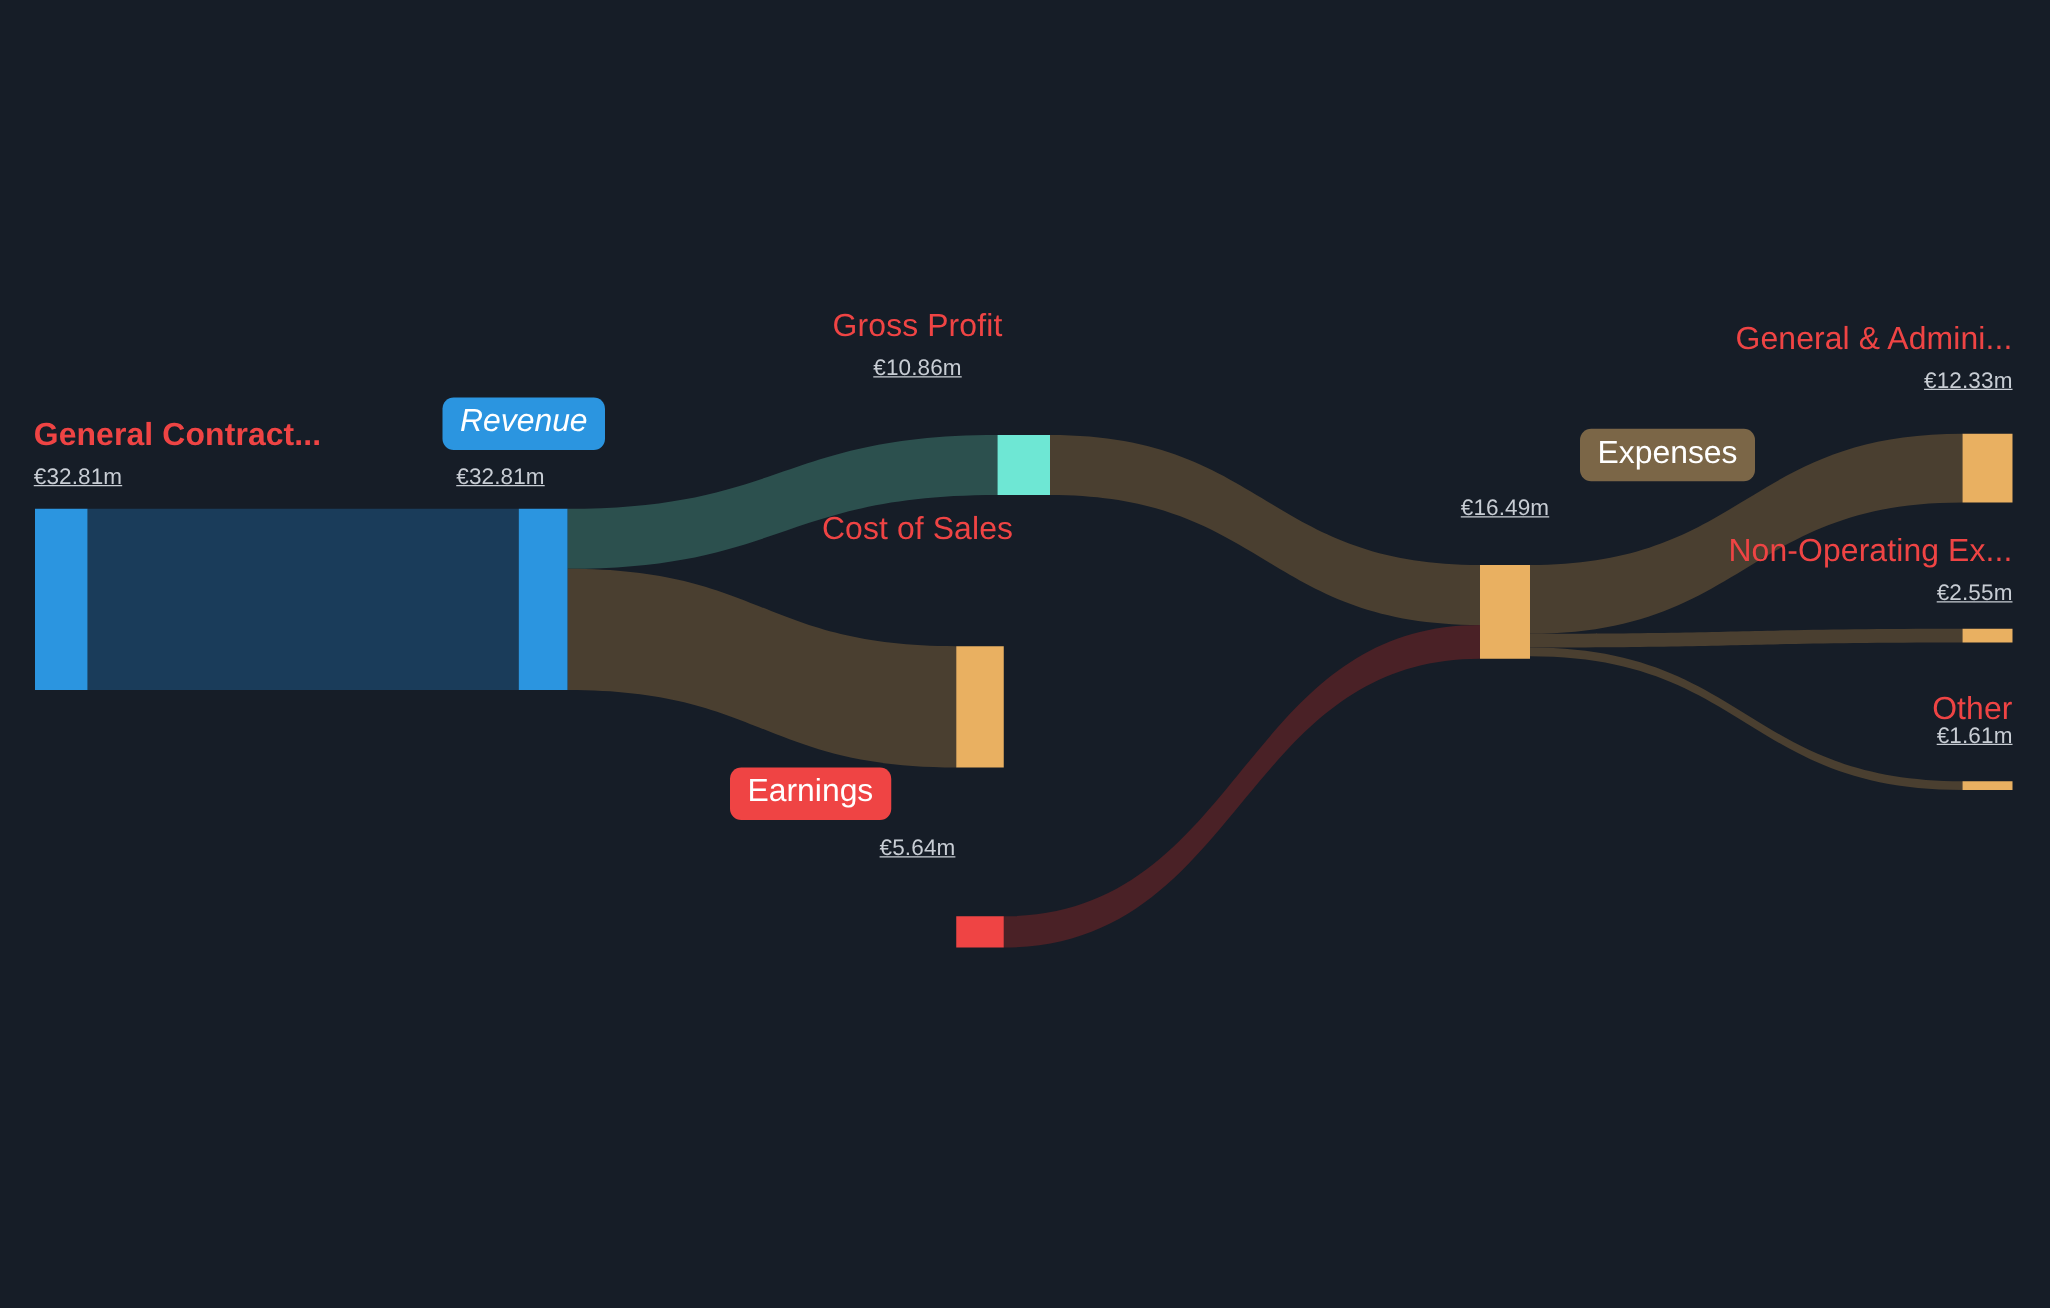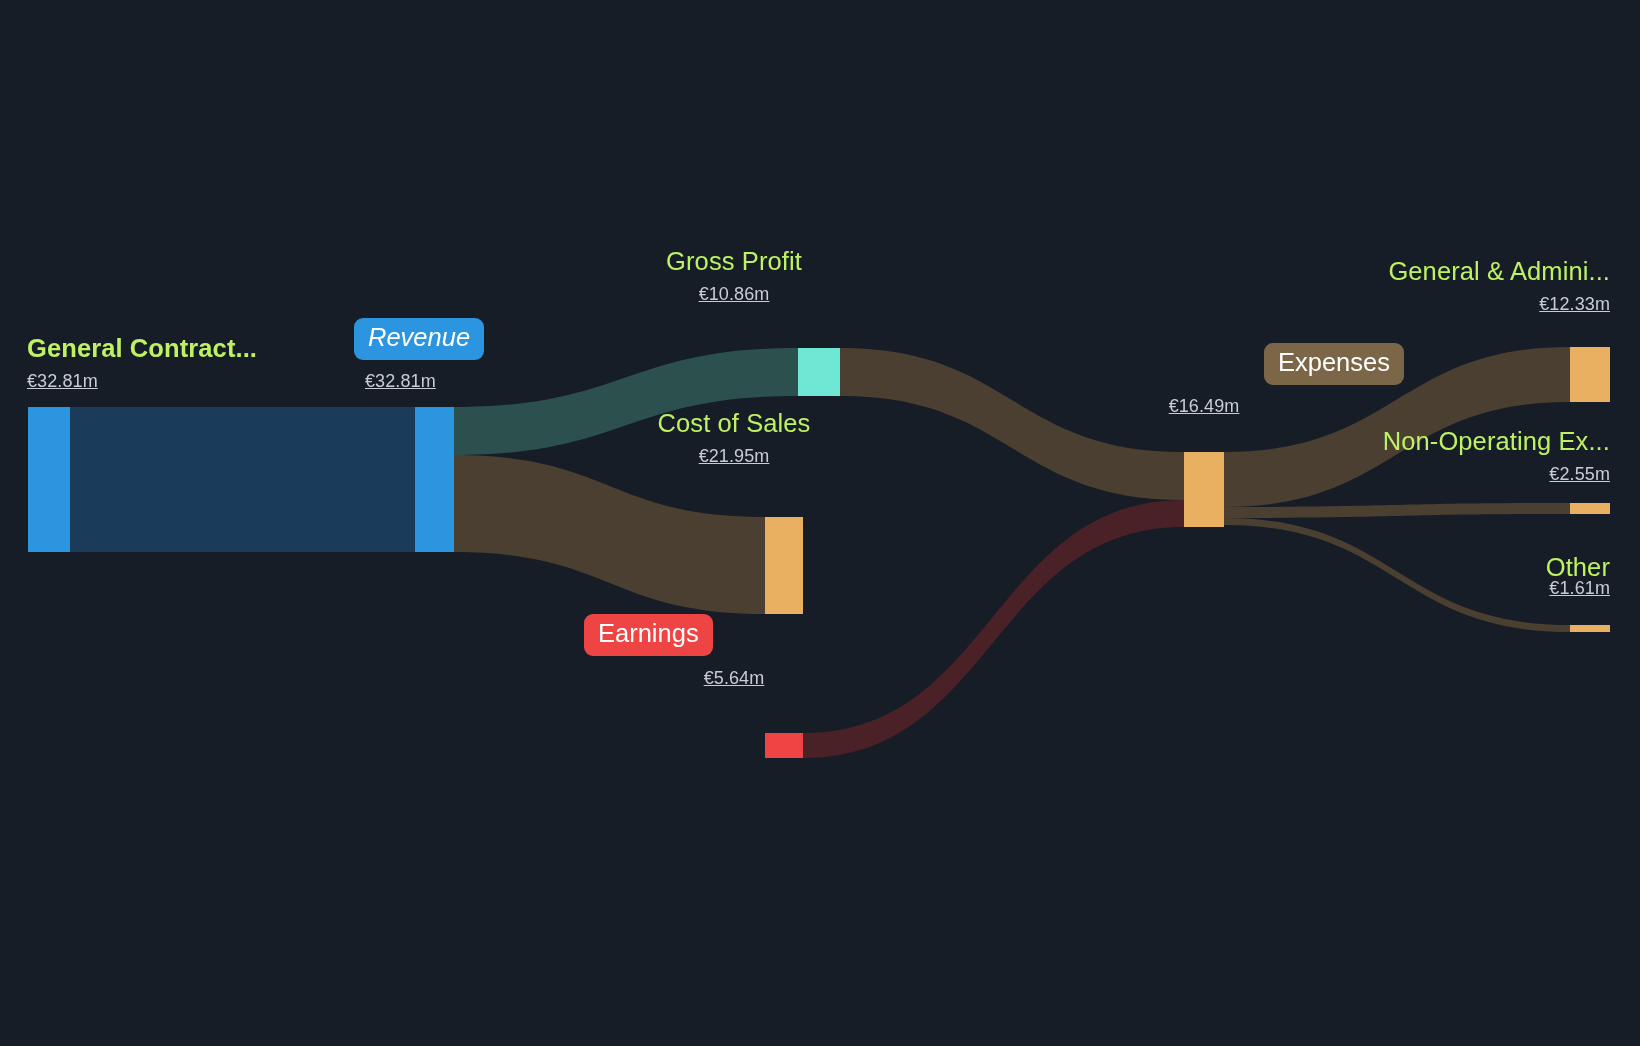--- a/index.html
+++ b/index.html
@@ -26,21 +26,21 @@
     width: 1640px;
     height: 1046px;
   }
   .lbl {
     position: absolute;
     white-space: nowrap;
     line-height: 1.0;
   }
   .lbl-name {
     font-size: 25.5px;
-    color: #bef264;
+    color: #ef4444;
     letter-spacing: 0.1px;
   }
   .lbl-val {
     font-size: 18px;
     color: #c8cdd4;
     letter-spacing: 0.1px;
     text-decoration: underline;
   }
   .badge {
     display: inline-block;
@@ -134,23 +134,20 @@
   <div class="lbl" style="left:584px; top:249px; width:300px; text-align:center;">
     <div class="lbl-name">Gross Profit</div>
   </div>
   <div class="lbl" style="left:584px; top:285px; width:300px; text-align:center;">
     <div class="lbl-val">€10.86m</div>
   </div>
 
   <div class="lbl" style="left:584px; top:411px; width:300px; text-align:center;">
     <div class="lbl-name">Cost of Sales</div>
   </div>
-  <div class="lbl" style="left:584px; top:447px; width:300px; text-align:center;">
-    <div class="lbl-val">€21.95m</div>
-  </div>
 
   <div class="lbl" style="left:584px; top:614px; width:300px; text-align:left;">
     <span class="badge" style="background:#ef4444;">Earnings</span>
   </div>
   <div class="lbl" style="left:584px; top:669px; width:300px; text-align:center;">
     <div class="lbl-val">€5.64m</div>
   </div>
 
   <div class="lbl" style="left:1004px; top:343px; width:400px; text-align:right;">
     <span class="badge" style="background:#7b6647;">Expenses</span>

